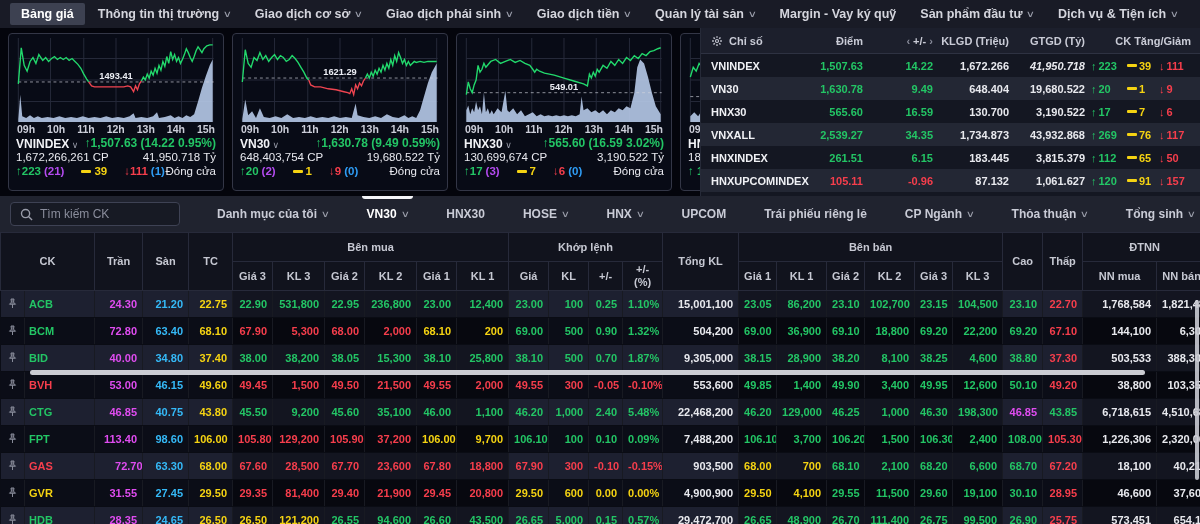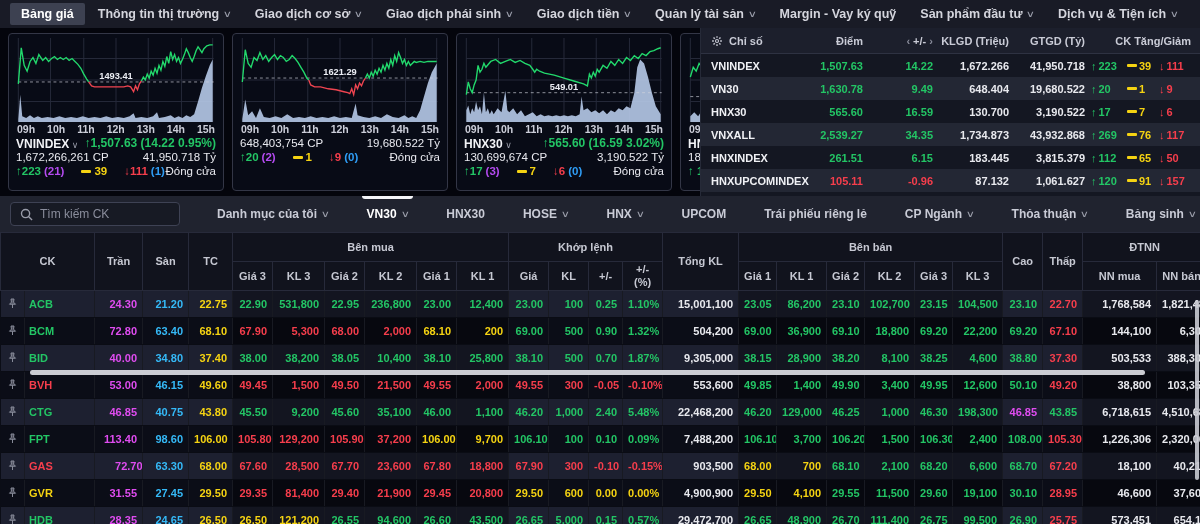--- a/index.html
+++ b/index.html
@@ -196,20 +196,24 @@
         <div class="chart-axis">
           <span>09h</span>
           <span>10h</span>
           <span>11h</span>
           <span>12h</span>
           <span>13h</span>
           <span>14h</span>
           <span>15h</span>
         </div>
         <div class="cs-line">
+          <span><span class="cs-name">VN30</span><span class="cs-chev"> ∨</span></span>
+          <span class="cs-main" style="color: rgb(35, 197, 101);">↑1,630.78 (9.49 0.59%)</span>
+        </div>
+        <div class="cs-line">
           <span class="cs-plain">648,403,754 CP</span>
           <span class="cs-plain">19,680.522 Tỷ</span>
         </div>
         <div class="cs-line">
           <span class="cs-adv">
             <span style="color: rgb(35, 197, 101);">↑20</span>
             <span style="color: rgb(180, 75, 240);">(2)</span>
             <span class="cs-adv" style="margin-left: 14px;">
               <span class="flat-dash" style="background: rgb(245, 211, 18);"></span>
               <span style="color: rgb(245, 211, 18);">1</span>
@@ -331,21 +335,21 @@
         <span class="ix-num"><span style="color:#8a8d9c">‹</span> +/- <span style="color:#8a8d9c">›</span></span>
         <span class="ix-num">KLGD (Triệu)</span>
         <span class="ix-num">GTGD (Tỷ)</span>
         <span style="grid-column: span 3; font-size: 11px; font-weight: 700; color: rgb(201, 203, 214); text-align: right; padding-right: 8px;">CK Tăng/Giảm</span>
       </div>
       <div class="ix-row">
         <span class="ix-name">VNINDEX</span>
         <span class="ix-num" style="color: rgb(35, 197, 101);">1,507.63</span>
         <span class="ix-num" style="color: rgb(35, 197, 101);">14.22</span>
         <span class="ix-num" style="color: rgb(232, 233, 238);">1,672.266</span>
-        <span class="ix-num" style="color: rgb(232, 233, 238);">41,950.718</span>
+        <span class="ix-num" style="color: rgb(232, 233, 238); font-style: italic;">41,950.718</span>
         <span class="ix-tg" style="color: rgb(35, 197, 101);">
           <span>↑</span>
           <span>223</span>
         </span>
         <span class="ix-tg" style="color: rgb(245, 211, 18);">
           <span class="flat-dash" style="background: rgb(245, 211, 18);"></span>
           <span>39</span>
         </span>
         <span class="ix-tg" style="color: rgb(246, 62, 76);">
           <span>↓</span>
@@ -485,21 +489,21 @@
         </div>
         <div class="tab">
           <span>CP Ngành</span>
           <span class="menu-chev">∨</span>
         </div>
         <div class="tab">
           <span>Thỏa thuận</span>
           <span class="menu-chev">∨</span>
         </div>
         <div class="tab">
-          <span>Bảng sinh</span>
+          <span>Tổng sinh</span>
           <span class="menu-chev">∨</span>
         </div>
         <div class="tab">
           <span>⋯</span>
         </div>
       </div>
     <div class="tb-icons">
       <span class="tb-icon">↑</span>
       <span class="tb-icon">
         <svg width="14" height="14" viewBox="0 0 14 14">
@@ -658,21 +662,21 @@
             <td class="pin-cell"><svg width="9" height="11" viewBox="0 0 12 14">
                 <path d="M4 1h4l-.6 4.2L10 8H2l2.6-2.8z M6 8v5" stroke="#8b8e9c" stroke-width="1.3" fill="#8b8e9c" fill-opacity="0.5"></path>
               </svg></td>
             <td class="ck-cell" style="color: rgb(35, 197, 101);">BID</td>
             <td class="num" style="color: rgb(223, 76, 240);">40.00</td>
             <td class="num" style="color: rgb(53, 185, 247);">34.80</td>
             <td class="num" style="color: rgb(245, 211, 18);">37.40</td>
             <td class="num grp" style="color: rgb(35, 197, 101);">38.00</td>
             <td class="num grp" style="color: rgb(35, 197, 101);">38,200</td>
             <td class="num grp" style="color: rgb(35, 197, 101);">38.05</td>
-            <td class="num grp" style="color: rgb(35, 197, 101);">10,400</td>
+            <td class="num grp" style="color: rgb(35, 197, 101);">15,300</td>
             <td class="num grp" style="color: rgb(35, 197, 101);">38.10</td>
             <td class="num grp" style="color: rgb(35, 197, 101);">25,800</td>
             <td class="num" style="color: rgb(35, 197, 101);">38.10</td>
             <td class="num" style="color: rgb(35, 197, 101);">500</td>
             <td class="num" style="color: rgb(35, 197, 101);">0.70</td>
             <td class="num" style="color: rgb(35, 197, 101);">1.87%</td>
             <td class="num" style="color: rgb(232, 233, 238);">9,305,000</td>
             <td class="num grp" style="color: rgb(35, 197, 101);">38.15</td>
             <td class="num grp" style="color: rgb(35, 197, 101);">28,900</td>
             <td class="num grp" style="color: rgb(35, 197, 101);">38.20</td>

